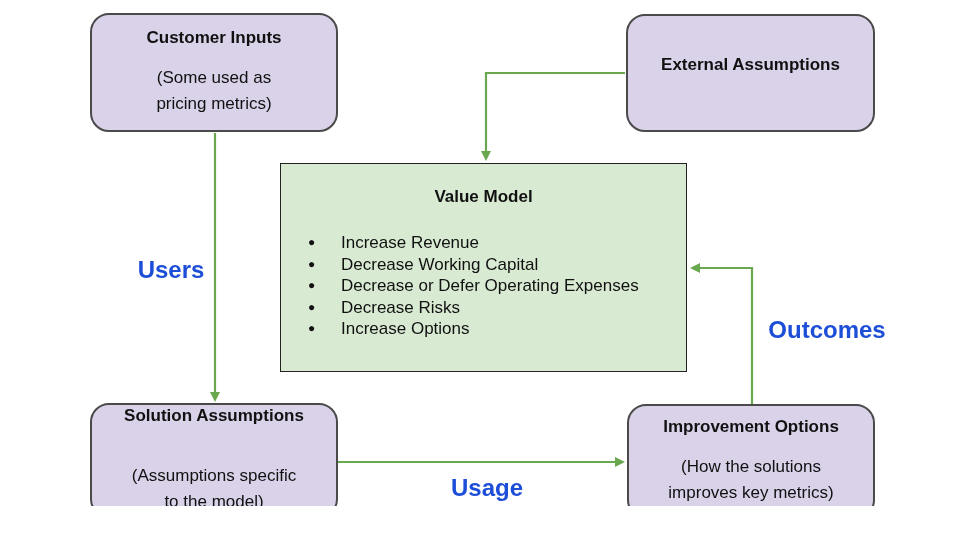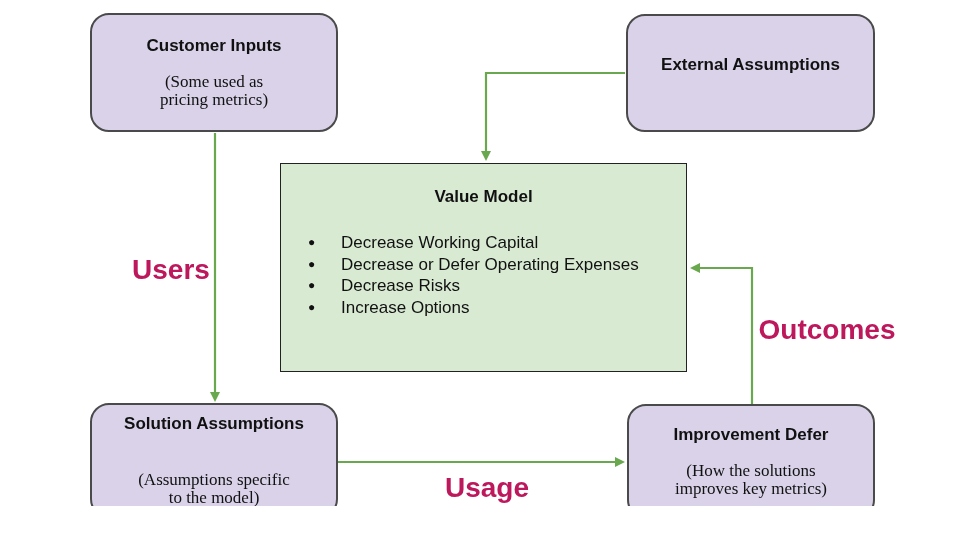--- a/index.html
+++ b/index.html
@@ -7,42 +7,42 @@
     position:relative; width:960px; height:506px; background:#ffffff;
     font-family:"Liberation Sans", sans-serif; overflow:hidden;border-radius:20px;
   }
   .node {
     position:absolute; box-sizing:border-box;
     background:#d9d2e9; border:2px solid #4a4a4a; border-radius:19px;
     display:flex; flex-direction:column; align-items:center; justify-content:center;
     text-align:center; color:#111;
   }
   .node .title { font-size:17px; font-weight:bold; margin-bottom:17px; }
-  .node .subtitle { font-size:17px; line-height:18px; white-space:pre-line;font-family:Liberation Serif, serif; }
+  .node .subtitle { font-size:17px; line-height:26px; white-space:pre-line; }
   .node-customer    { left:90px;  top:13px;  width:248px; height:119px; }
   .node-external    { left:626px; top:14px;  width:249px; height:118px; }
   .node-solution    { left:90px;  top:403px; width:248px; height:115px;gap:20px; }
   .node-improvement { left:627px; top:404px; width:248px; height:115px; }
   .node-value {
     position:absolute; box-sizing:border-box;
     left:280px; top:163px; width:407px; height:209px;
     background:#d9ead3; border:1.5px solid #222222; border-radius:0;
     color:#111; padding-top:23px;
   }
   .node-value .title { font-size:17px; font-weight:bold; text-align:center; }
   .node-value ul { list-style:none; margin:25px 0 0 27px; padding:0; }
   .node-value li {
     position:relative; padding-left:33px; font-size:17px; line-height:21.5px;
   }
   .node-value li::before {
     content:"\25CF"; position:absolute; left:0; top:0; font-size:12px;
   }
   .edge-label {
     position:absolute; transform:translate(-50%,-50%);
-    font-size:28px; font-weight:bold; color:#be185d; white-space:nowrap;
+    font-size:24px; font-weight:bold; color:#1d4ed8; white-space:nowrap;
   }
   .label-users    { left:171px; top:270px; }
   .label-usage    { left:487px; top:488px; }
   .label-outcomes { left:827px; top:330px; }
   svg.arrows { position:absolute; left:0; top:0; pointer-events:none; }
 </style>
 </head>
 <body>
 
 <div class="canvas">
@@ -65,35 +65,36 @@
 pricing metrics)</div>
   </div>
 
   <div class="node node-external">
     <div class="title">External Assumptions</div>
   </div>
 
   <div class="node-value">
     <div class="title">Value Model</div>
     <ul>
+        <li>Increase Revenue</li>
         <li>Decrease Working Capital</li>
         <li>Decrease or Defer Operating Expenses</li>
         <li>Decrease Risks</li>
         <li>Increase Options</li>
       </ul>
   </div>
 
   <div class="node node-solution">
     <div class="title">Solution Assumptions</div>
     <div class="subtitle">(Assumptions specific
 to the model)</div>
   </div>
 
   <div class="node node-improvement">
-    <div class="title">Improvement Defer</div>
+    <div class="title">Improvement Options</div>
     <div class="subtitle">(How the solutions
 improves key metrics)</div>
   </div>
 
   <div class="edge-label label-users">Users</div>
   <div class="edge-label label-usage">Usage</div>
   <div class="edge-label label-outcomes">Outcomes</div>
 
 </div>
 

